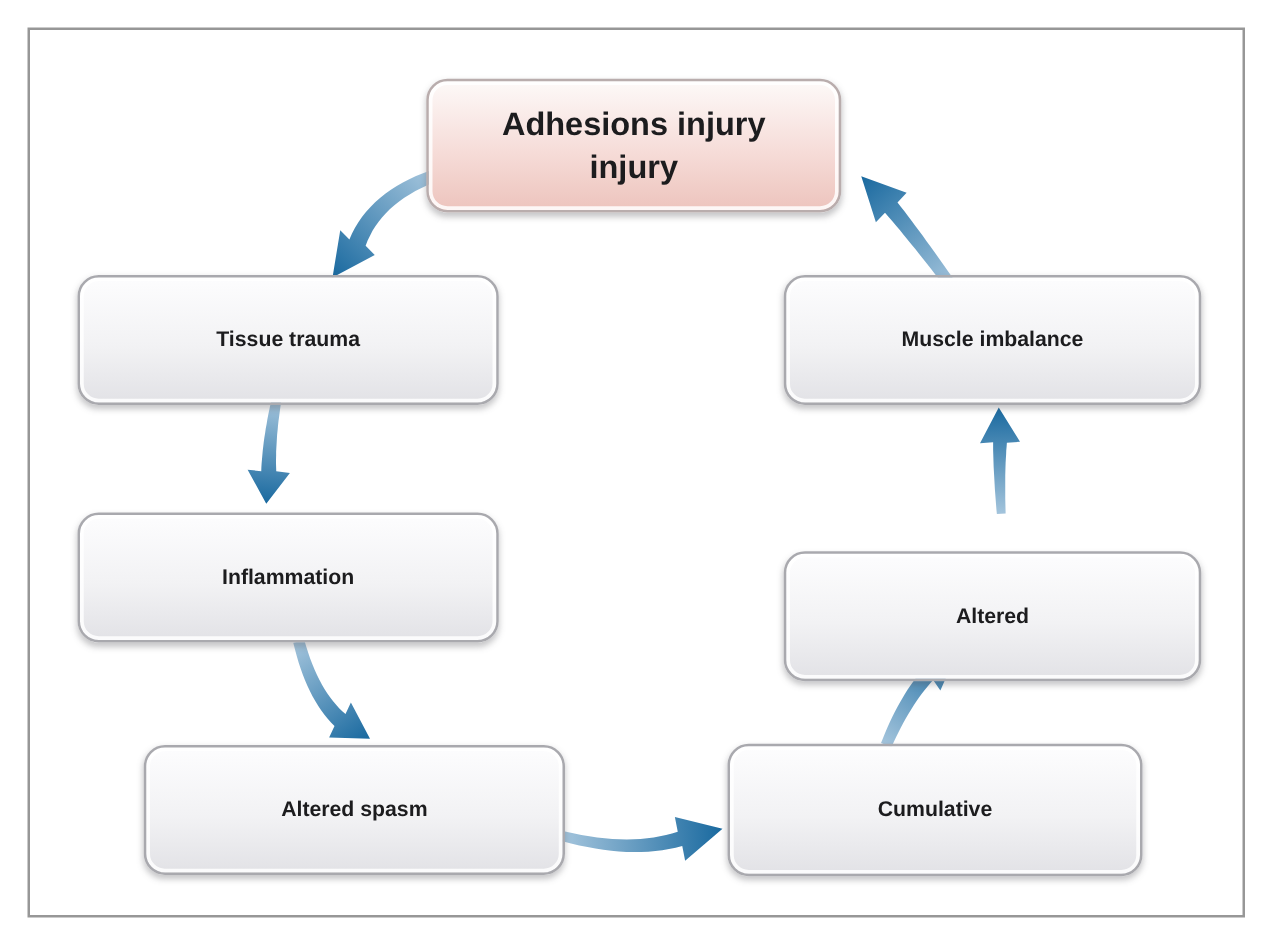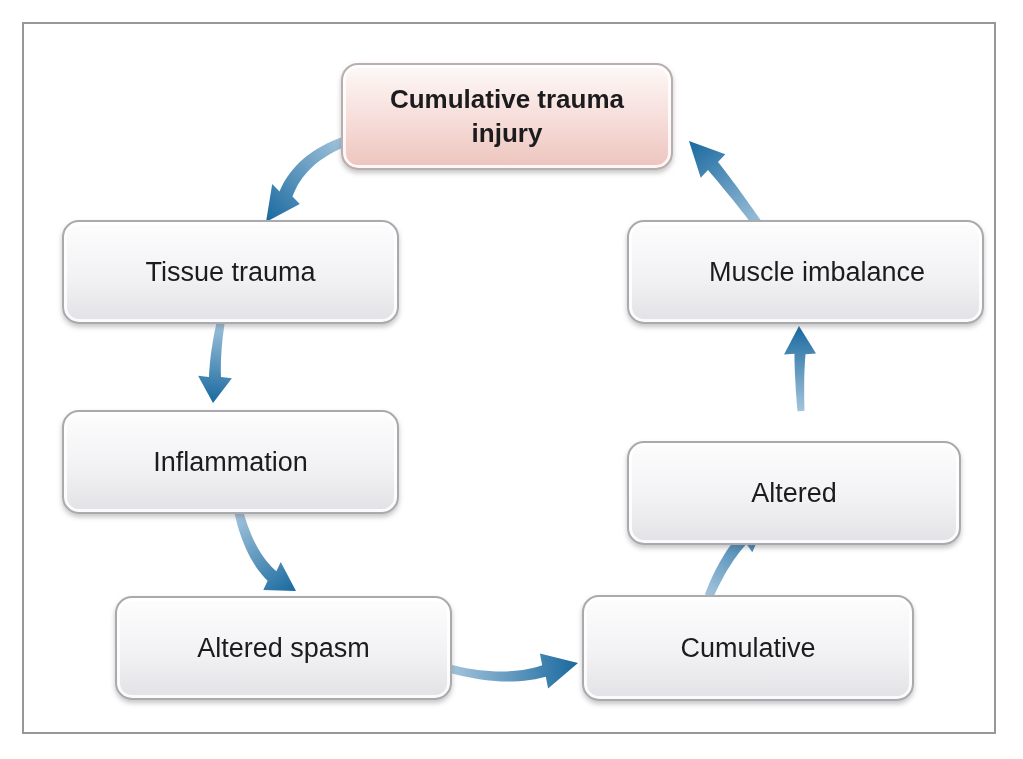--- a/index.html
+++ b/index.html
@@ -7,37 +7,38 @@
     width:1023px;height:759px;position:relative;background:#ffffff;
     font-family:"Liberation Sans", sans-serif;overflow:hidden;
   }
   .frame{
     position:absolute;left:22px;top:22px;width:970px;height:708px;
     border:2px solid var(--frame-border,#979797);background:#ffffff;
   }
   #arrows-svg{position:absolute;left:0;top:0;width:1023px;height:759px;pointer-events:none;}
   .node{
     position:absolute;border-radius:17px;display:flex;align-items:center;justify-content:center;
-    text-align:center;color:var(--text,#1c1c1e);font-size:27px;line-height:1.28;
+    text-align:center;color:var(--text,#1c1c1e);font-size:17px;line-height:1.28;
     border:2px solid var(--box-border,#a9a9ae);
     background:linear-gradient(var(--box-top,#fdfdfe) 0%, var(--box-mid,#f2f2f4) 55%, var(--box-bottom,#e2e2e6) 100%);
     box-shadow:0 3px 5px rgba(90,90,95,0.35), inset 0 0 0 3px rgba(255,255,255,0.85);
+    font-weight:bold;
   }
   .node.pink{
     font-weight:bold;font-size:26px;
     border-color:var(--pink-border,#b9adad);
     background:linear-gradient(var(--pink-top,#fdf9f8) 0%, var(--pink-mid,#f6dcd8) 55%, var(--pink-bottom,#edc4bd) 100%);
   }
   #n-cycle{left:341px;top:63px;width:328px;height:103px;}
   #n-tissue{left:62px;top:220px;width:333px;height:100px;}
   #n-inflammation{left:62px;top:410px;width:333px;height:100px;align-items:center;}
   #n-spasm{left:115px;top:596px;width:333px;height:100px;}
   #n-adhesions{left:582px;top:595px;width:328px;height:102px;}
   #n-altered{left:627px;top:410px;width:330px;height:100px;margin-top:31px;}
-  #n-imbalance{left:627px;top:220px;width:330px;height:100px;padding-left:23px;}
+  #n-imbalance{left:627px;top:220px;width:330px;height:100px;}
 </style>
 </head>
 <body style="--frame-border: #979797; --text: #1c1c1e; --box-top: #fdfdfe; --box-mid: #f2f2f4; --box-bottom: #e2e2e6; --box-border: #a9a9ae; --pink-top: #fdf9f8; --pink-mid: #f6dcd8; --pink-bottom: #edc4bd; --pink-border: #b9adad;">
 
 <div class="frame" id="frame"></div>
 
 <svg id="arrows-svg" xmlns="http://www.w3.org/2000/svg" viewBox="0 0 1023 759">
     <defs>
       <linearGradient id="ag0" gradientUnits="userSpaceOnUse" x1="346" y1="141" x2="266" y2="222">
         <stop offset="0" stop-color="#a3c4dc"></stop>
@@ -72,21 +73,21 @@
     <path d="M217.1,320.2 L216.2,324.1 L215.4,327.9 L214.6,331.7 L213.9,335.4 L213.3,339.1 L212.6,342.8 L212.1,346.4 L211.5,350.0 L211.0,353.5 L210.6,357.0 L210.2,360.4 L209.9,363.8 L209.6,367.2 L209.3,370.5 L209.1,373.8 L209.0,377.0 L198.1,375.7 L213.0,403.0 L231.9,378.3 L221.0,377.0 L220.9,373.9 L220.8,370.8 L220.8,367.7 L220.9,364.4 L220.9,361.2 L221.1,357.8 L221.3,354.5 L221.5,351.0 L221.7,347.6 L222.1,344.0 L222.4,340.4 L222.8,336.8 L223.3,333.1 L223.8,329.4 L224.3,325.6 L224.9,321.8 Z" fill="url(#ag1)"></path>
     <path d="M234.6,514.1 L236.0,519.5 L237.4,524.8 L238.9,529.9 L240.5,534.8 L242.2,539.5 L244.0,544.1 L245.9,548.5 L247.9,552.8 L250.0,556.9 L252.2,560.8 L254.5,564.6 L256.9,568.2 L259.4,571.6 L262.0,574.8 L264.8,577.9 L267.6,580.8 L263.3,590.0 L296.0,591.0 L280.7,562.0 L276.4,571.2 L273.8,568.9 L271.3,566.5 L268.9,563.8 L266.5,561.0 L264.2,557.9 L261.9,554.7 L259.7,551.3 L257.6,547.7 L255.6,543.9 L253.6,539.9 L251.7,535.7 L249.9,531.3 L248.1,526.8 L246.5,522.0 L244.9,517.0 L243.4,511.9 Z" fill="url(#ag2)"></path>
     <path d="M450.0,672.9 L456.8,674.7 L463.4,676.3 L470.0,677.6 L476.4,678.8 L482.7,679.8 L489.0,680.6 L495.1,681.1 L501.1,681.5 L507.1,681.6 L512.9,681.6 L518.6,681.3 L524.3,680.8 L529.8,680.1 L535.2,679.2 L540.5,678.1 L545.8,676.7 L548.1,688.5 L578.0,663.0 L539.9,653.5 L542.2,665.3 L537.6,666.7 L532.8,668.0 L527.9,669.0 L522.9,669.9 L517.7,670.6 L512.4,671.1 L506.9,671.4 L501.4,671.5 L495.6,671.4 L489.8,671.1 L483.8,670.6 L477.7,669.9 L471.5,669.0 L465.1,667.9 L458.6,666.6 L452.0,665.1 Z" fill="url(#ag3)"></path>
     <path d="M713.2,597.7 L715.0,593.6 L716.9,589.6 L718.8,585.7 L720.7,581.9 L722.7,578.2 L724.7,574.6 L726.7,571.1 L728.8,567.7 L730.9,564.4 L733.0,561.1 L735.2,558.0 L737.4,555.0 L739.6,552.1 L741.9,549.3 L744.2,546.5 L746.5,543.9 L752.3,552.3 L767.0,519.0 L731.7,527.7 L737.5,536.1 L735.1,539.0 L732.7,542.1 L730.5,545.3 L728.2,548.5 L726.0,551.8 L723.9,555.2 L721.8,558.7 L719.7,562.3 L717.7,566.0 L715.7,569.8 L713.8,573.6 L711.9,577.6 L710.1,581.6 L708.3,585.8 L706.6,590.0 L704.8,594.3 Z" fill="url(#ag4)"></path>
     <path d="M804.5,410.8 L804.4,406.7 L804.3,402.7 L804.2,398.8 L804.2,394.9 L804.2,391.1 L804.2,387.4 L804.2,383.7 L804.2,380.2 L804.3,376.7 L804.4,373.2 L804.5,369.9 L804.7,366.6 L804.9,363.4 L805.0,360.3 L805.3,357.2 L805.5,354.2 L816.0,353.4 L799.0,326.0 L784.0,354.6 L794.5,353.8 L794.5,356.9 L794.5,360.0 L794.6,363.2 L794.7,366.5 L794.8,369.9 L794.9,373.3 L795.1,376.8 L795.3,380.3 L795.5,384.0 L795.7,387.6 L795.9,391.4 L796.2,395.2 L796.5,399.1 L796.8,403.1 L797.1,407.1 L797.5,411.2 Z" fill="url(#ag5)"></path>
     <path d="M765.6,227.4 L762.5,222.8 L759.4,218.3 L756.3,213.9 L753.2,209.5 L750.1,205.2 L747.1,201.0 L744.1,196.8 L741.1,192.7 L738.2,188.6 L735.2,184.6 L732.3,180.7 L729.4,176.8 L726.5,173.0 L723.7,169.2 L720.8,165.5 L718.0,161.9 L725.3,154.2 L689.0,141.0 L700.7,177.8 L708.0,170.1 L710.9,173.6 L713.9,177.0 L716.9,180.6 L720.0,184.2 L723.0,187.9 L726.1,191.7 L729.2,195.5 L732.4,199.3 L735.5,203.3 L738.7,207.3 L741.9,211.4 L745.2,215.5 L748.4,219.7 L751.7,223.9 L755.0,228.3 L758.4,232.6 Z" fill="url(#ag6)"></path>
   </svg>
 
 <div class="node pink" id="n-cycle">
   <div class="label">
-    <span>Cumulative trauma</span><br>
+    <span>Adhesions injury</span><br>
     <span>injury</span>
   </div>
 </div>
 
 <div class="node" id="n-tissue">
   <div class="label">Tissue trauma</div>
 </div>
 
 <div class="node" id="n-inflammation">
   <div class="label">Inflammation</div>

